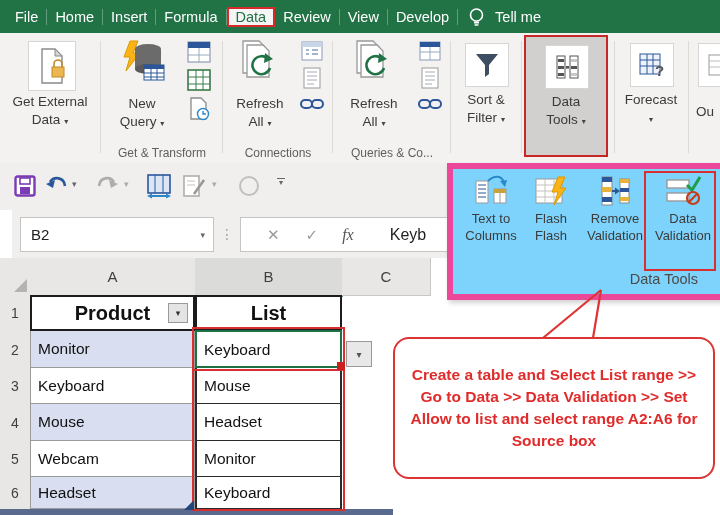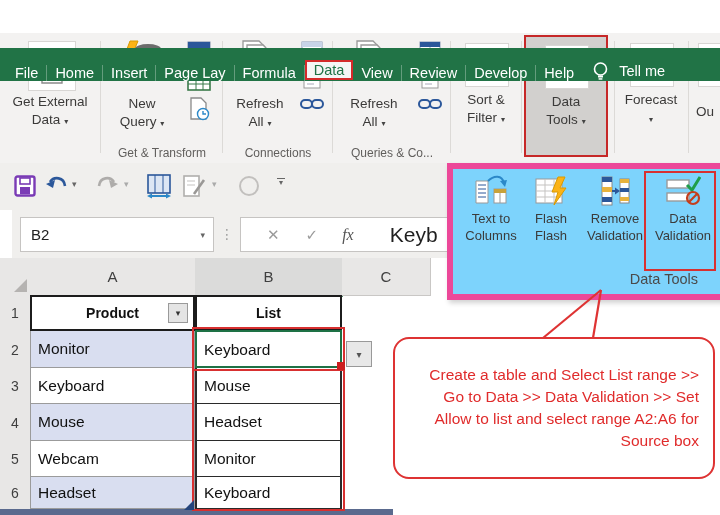--- a/index.html
+++ b/index.html
@@ -2,21 +2,21 @@
 <html><head>
 <meta charset="utf-8">
 <style>
   html,body{margin:0;padding:0;background:#fff;}
   #stage{position:relative;width:720px;height:515px;overflow:hidden;background:#fff;
          font-family:"Liberation Sans","DejaVu Sans",sans-serif;-webkit-font-smoothing:antialiased;}
   .abs{position:absolute;}
   .ctr{display:flex;align-items:center;justify-content:center;}
 
   
-  #menubar{left:0;top:0;width:720px;height:33px;background:#217346;display:flex;align-items:flex-end;z-index:3;margin-top:48px;}
+  #menubar{left:0;top:0;width:720px;height:33px;background:#217346;display:flex;align-items:center;z-index:3;}
   .mtab{color:#fff;font-size:14.5px;display:flex;align-items:center;padding:0 8px;border-right:1px solid rgba(255,255,255,.30);white-space:nowrap;}
   .mtab.first{padding-left:15px;}
   .mtab.active{background:#f5f5f5;color:#1e7145;border:2px solid #d42a2a;border-right:2px solid #d42a2a;margin:1px 0;padding:0 7px;}
   .mtab.noline{border-right:none;}
   #tellme-wrap{display:flex;align-items:center;color:#fff;font-size:14.5px;padding:0 10px;gap:10px;}
 
   
   #ribbon{left:0;top:33px;width:720px;height:130px;background:#f3f2f1;border-bottom:1px solid #d0cecc;z-index:1;}
   .rsep{position:absolute;top:8px;height:112px;width:1px;background:#dcdad7;}
   .rgroup{position:absolute;top:0;height:130px;text-align:center;}
@@ -34,50 +34,48 @@
 
   
   .colhead{top:258px;height:37px;background:#e8e7e6;border-right:1px solid #c9c7c5;border-bottom:1px solid #c9c7c5;
            font-size:15px;color:#3f3f3f;}
   .rowhead{left:0;width:30px;background:#e8e7e6;border-right:1px solid #c9c7c5;border-bottom:1px solid #c9c7c5;
            font-size:14px;color:#3f3f3f;}
   .cellA{left:30px;width:165px;border-left:1px solid #9b9b9b;border-right:1px solid #9b9b9b;border-bottom:1px solid #9b9b9b;
          font-size:15.5px;color:#111;display:flex;align-items:center;padding-left:7px;box-sizing:border-box;}
   .cellB{left:195px;width:147px;background:#fff;border-left:2px solid #2a2a2a;border-right:2px solid #2a2a2a;border-bottom:1.6px solid #2a2a2a;
          font-size:15.5px;color:#111;display:flex;align-items:center;padding-left:7px;box-sizing:border-box;}
-  .hdrcell{background:#fff;border:2px solid #1c1c1c;font-weight:bold;font-size:14px;color:#111;box-sizing:border-box;}
+  .hdrcell{background:#fff;border:2px solid #1c1c1c;font-weight:bold;font-size:20px;color:#111;box-sizing:border-box;}
 
   
   #panel{left:447px;top:163px;width:271px;height:125px;background:#7dd3fc;border:6px solid #ec4899;
          box-shadow:2px 3px 5px rgba(0,0,0,.18);z-index:6;}
   .pitem{position:absolute;top:6px;text-align:center;}
   .plabel{font-size:13px;color:#3b3b3b;line-height:1.3;white-space:nowrap;}
 
   
   .redbox{border:2.5px solid #d83030;box-sizing:border-box;background:transparent;}
   #callout{left:393px;top:337px;width:322px;height:142px;border:2.6px solid #de3333;border-radius:16px;background:#fff;
            box-sizing:border-box;z-index:8;display:flex;align-items:center;justify-content:center;padding:8px 14px;}
-  #callout .txt{color:#e02b2b;font-size:15.5px;font-weight:400;text-align:right;line-height:1.42;}
+  #callout .txt{color:#e02b2b;font-size:15.5px;font-weight:700;text-align:center;line-height:1.42;}
 </style>
 </head>
 <body>
 
 <div id="stage">
 
   <div id="menubar" class="abs">
     <div class="mtab first">File</div>
     <div class="mtab">Home</div>
     <div class="mtab">Insert</div>
-    <div class="mtab">Page Lay</div>
     <div class="mtab">Formula</div>
     <div class="mtab active">Data</div>
+    <div class="mtab">Review</div>
     <div class="mtab">View</div>
-    <div class="mtab">Review</div>
     <div class="mtab">Develop</div>
-    <div class="mtab noline">Help</div>
     <div id="tellme-wrap">
       <span style="display:inline-flex;">
         <svg width="17" height="20" viewBox="0 0 17 20">
             <circle cx="8.5" cy="8" r="6" fill="none" stroke="#fff" stroke-width="1.6"></circle>
             <rect x="6" y="14.5" width="5" height="2" fill="#fff"></rect>
             <rect x="6.6" y="17.2" width="3.8" height="1.5" fill="#fff"></rect>
           </svg>
       </span>
       <span>Tell me</span>
     </div>
@@ -318,21 +316,21 @@
   <div id="formrow" class="abs">
     <div id="namebox" class="abs">
       <span style="padding-left:10px;">B2</span>
       <span style="margin-left:auto;padding-right:8px;font-size:9px;color:#666;">▾</span>
     </div>
     <div class="abs ctr" style="left:208px;top:7px;width:14px;height:33px;color:#a0a0a0;font-size:14px;">⋮</div>
     <div id="fbar" class="abs">
       <span style="margin-left:26px;color:#9a9a9a;font-size:15px;">✕</span>
       <span style="margin-left:26px;color:#9a9a9a;font-size:15px;">✓</span>
       <span style="margin-left:24px;color:#555;font-size:16px;font-style:italic;font-family:'Liberation Serif',serif;">fx</span>
-      <span style="margin-left:36px;color:#1f1f1f;font-size:21px;">Keyb</span>
+      <span style="margin-left:36px;color:#1f1f1f;font-size:16px;">Keyb</span>
     </div>
   </div>
 
   <div class="abs" style="left:0;top:258px;width:30px;height:37px;background:#e8e7e6;border-right:1px solid #c9c7c5;border-bottom:1px solid #c9c7c5;">
     <div class="abs" style="right:3px;bottom:3px;width:0;height:0;border-left:13px solid transparent;border-bottom:13px solid #b5b3b1;"></div>
   </div>
 
   <div class="abs colhead ctr" style="left:30px;width:165px;">A</div>
   <div class="abs colhead ctr" style="left:195px;width:147px;background:#dbdbda;border-bottom:2px solid #217346;">B</div>
   <div class="abs colhead ctr" style="left:342px;width:88px;">C</div>

